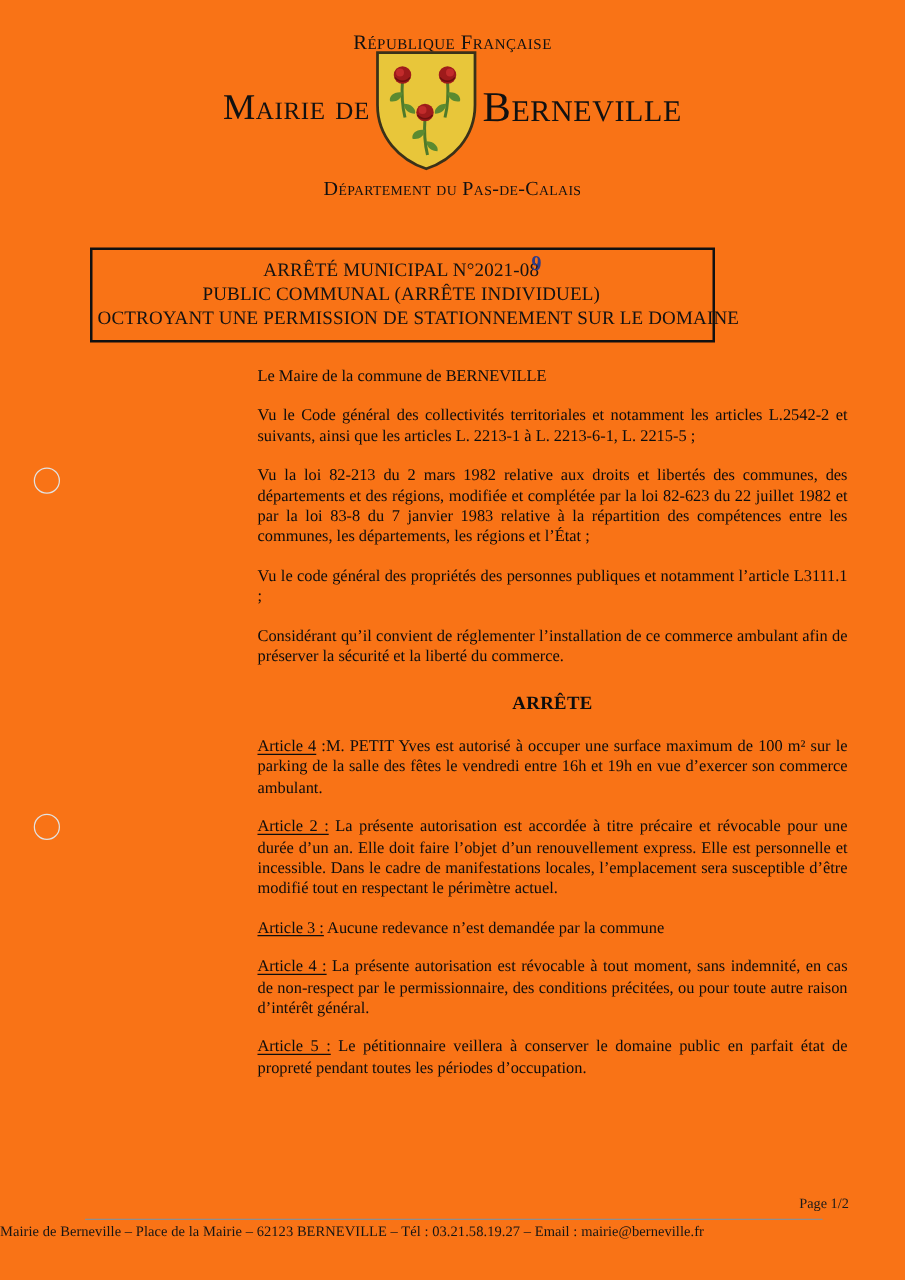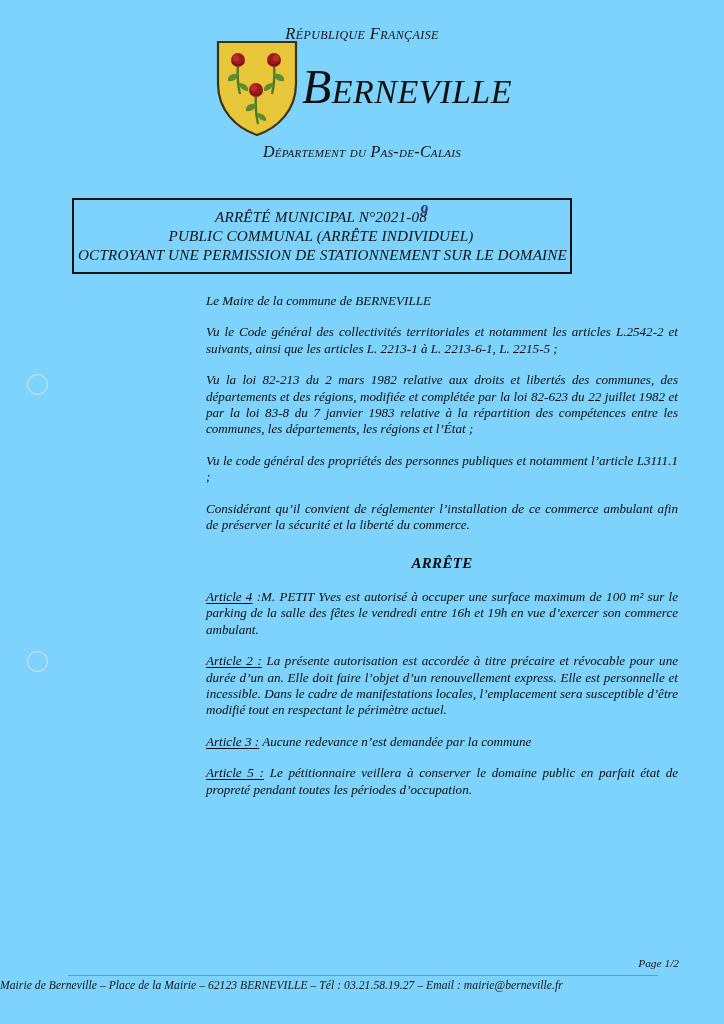--- a/index.html
+++ b/index.html
@@ -13,22 +13,21 @@
     position: relative;
     overflow: hidden;
     font-family: "Liberation Serif", "DejaVu Serif", serif;
     color: #0d0d0d;
     -webkit-font-smoothing: antialiased;
   }
 
   .page {
     position: absolute;
     inset: 0;
-    background: #7dd3fc;
-    font-style: italic;
+    background: #f97316;
   }
 
   
   .punch {
     position: absolute;
     width: 19px;
     height: 19px;
     border: 1.4px solid #e2e2e2;
     border-radius: 50%;
     background: transparent;
@@ -63,21 +62,21 @@
   .mairie-de {
     font-variant: small-caps;
     font-size: 29px;
     letter-spacing: 0.5px;
     color: #111;
     white-space: nowrap;
     padding-bottom: 2px;
   }
   .berneville {
     font-variant: small-caps;
-    font-size: 48px;
+    font-size: 34px;
     letter-spacing: 0.5px;
     color: #111;
     white-space: nowrap;
     padding-bottom: 2px;
   }
   .shield-wrap {
     width: 86px;
     height: 100px;
     position: relative;
     flex: 0 0 auto;
@@ -181,20 +180,21 @@
 
   <div class="punch punch-1"></div>
   <div class="punch punch-2"></div>
 
   <div class="letterhead">
 
     <div class="rf-line">République Française</div>
 
     <div class="mairie-row">
 
+      <div class="mairie-de">Mairie de</div>
 
       <div class="shield-wrap">
         <svg width="86" height="100" viewBox="0 0 86 100" aria-hidden="true">
           <defs>
             <clipPath id="shieldclip">
               <path d="M4,4 L82,4 L82,46 C82,72 64,90 43,97 C22,90 4,72 4,46 Z"></path>
             </clipPath>
           </defs>
           <path d="M4,4 L82,4 L82,46 C82,72 64,90 43,97 C22,90 4,72 4,46 Z" fill="#e8c63a" stroke="#3a3119" stroke-width="2.2"></path>
           <g clip-path="url(#shieldclip)">
@@ -253,20 +253,21 @@
     <p>Considérant qu’il convient de réglementer l’installation de ce commerce ambulant afin de préserver la sécurité et la liberté du commerce.</p>
 
     <p class="arrete-head">ARRÊTE</p>
 
     <p><span class="art-label">Article 4</span><span> :M. PETIT Yves est autorisé à occuper une surface maximum de 100 m² sur le parking de la salle des fêtes le vendredi entre 16h et 19h en vue d’exercer son commerce ambulant.</span></p>
 
     <p><span class="art-label">Article 2 :</span><span> La présente autorisation est accordée à titre précaire et révocable pour une durée d’un an. Elle doit faire l’objet d’un renouvellement express. Elle est personnelle et incessible. Dans le cadre de manifestations locales, l’emplacement sera susceptible d’être modifié tout en respectant le périmètre actuel.</span></p>
 
     <p class="nojust"><span class="art-label">Article 3 :</span><span> Aucune redevance n’est demandée par la commune</span></p>
 
+    <p><span class="art-label">Article 4 :</span><span> La présente autorisation est révocable à tout moment, sans indemnité, en cas de non-respect par le permissionnaire, des conditions précitées, ou pour toute autre raison d’intérêt général.</span></p>
 
     <p><span class="art-label">Article 5 :</span><span> Le pétitionnaire veillera à conserver le domaine public en parfait état de propreté pendant toutes les périodes d’occupation.</span></p>
 
   </div>
 
   <div class="pagenum">Page 1/2</div>
   <div class="footer-rule"></div>
   <div class="footer-text">Mairie de Berneville – Place de la Mairie – 62123 BERNEVILLE – Tél : 03.21.58.19.27 – Email : mairie@berneville.fr</div>
 
 </div>

